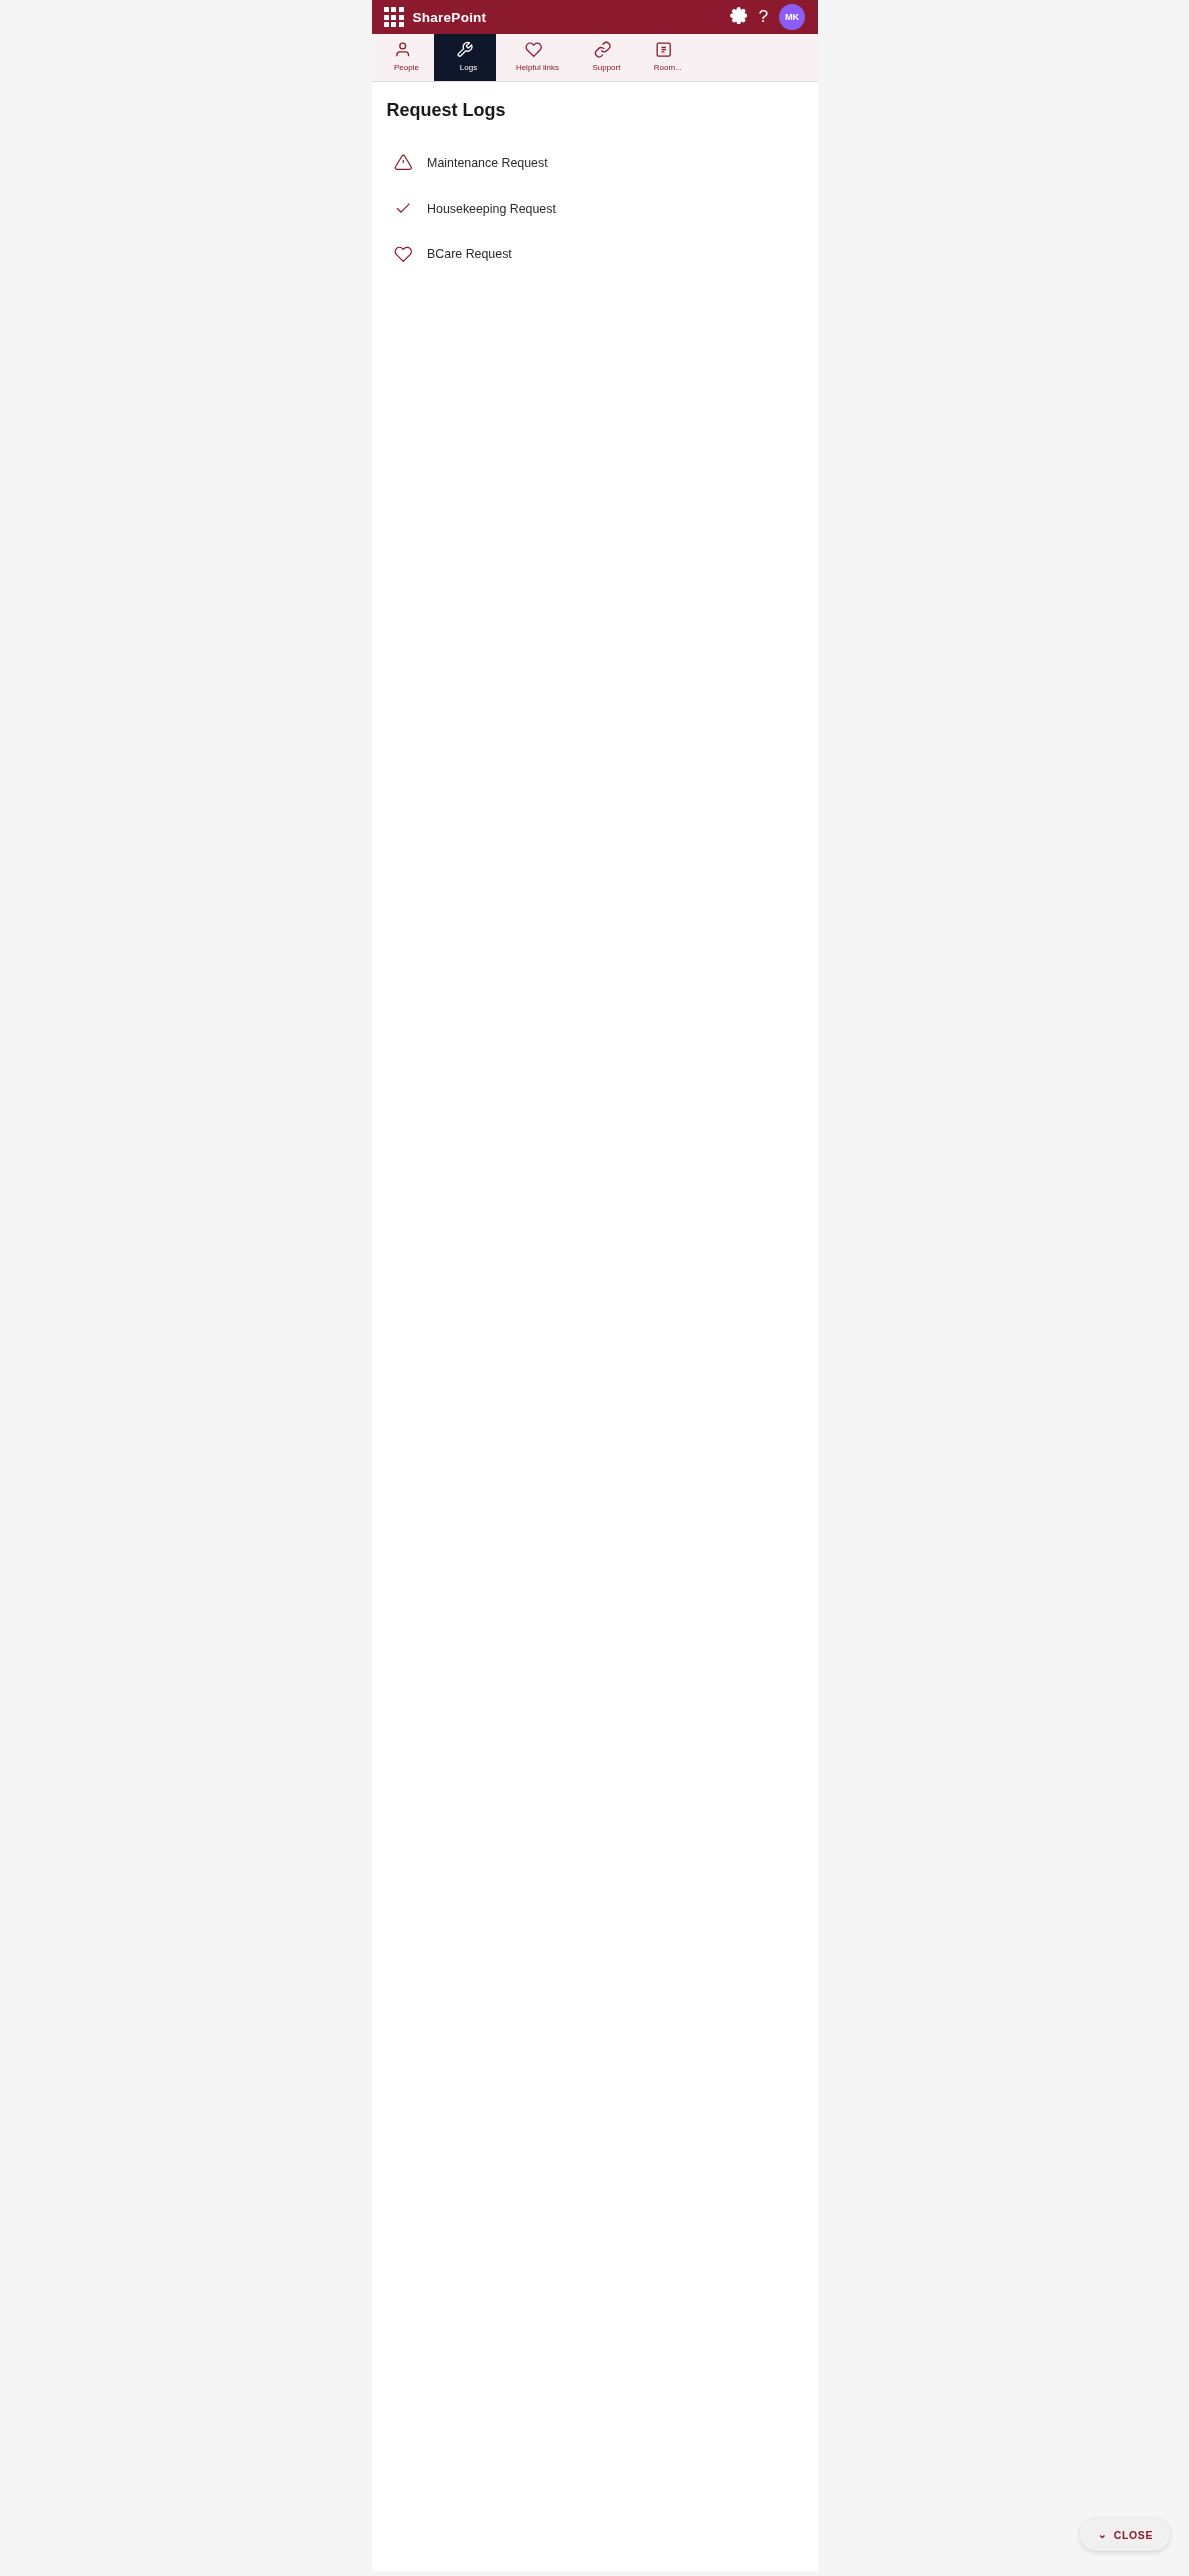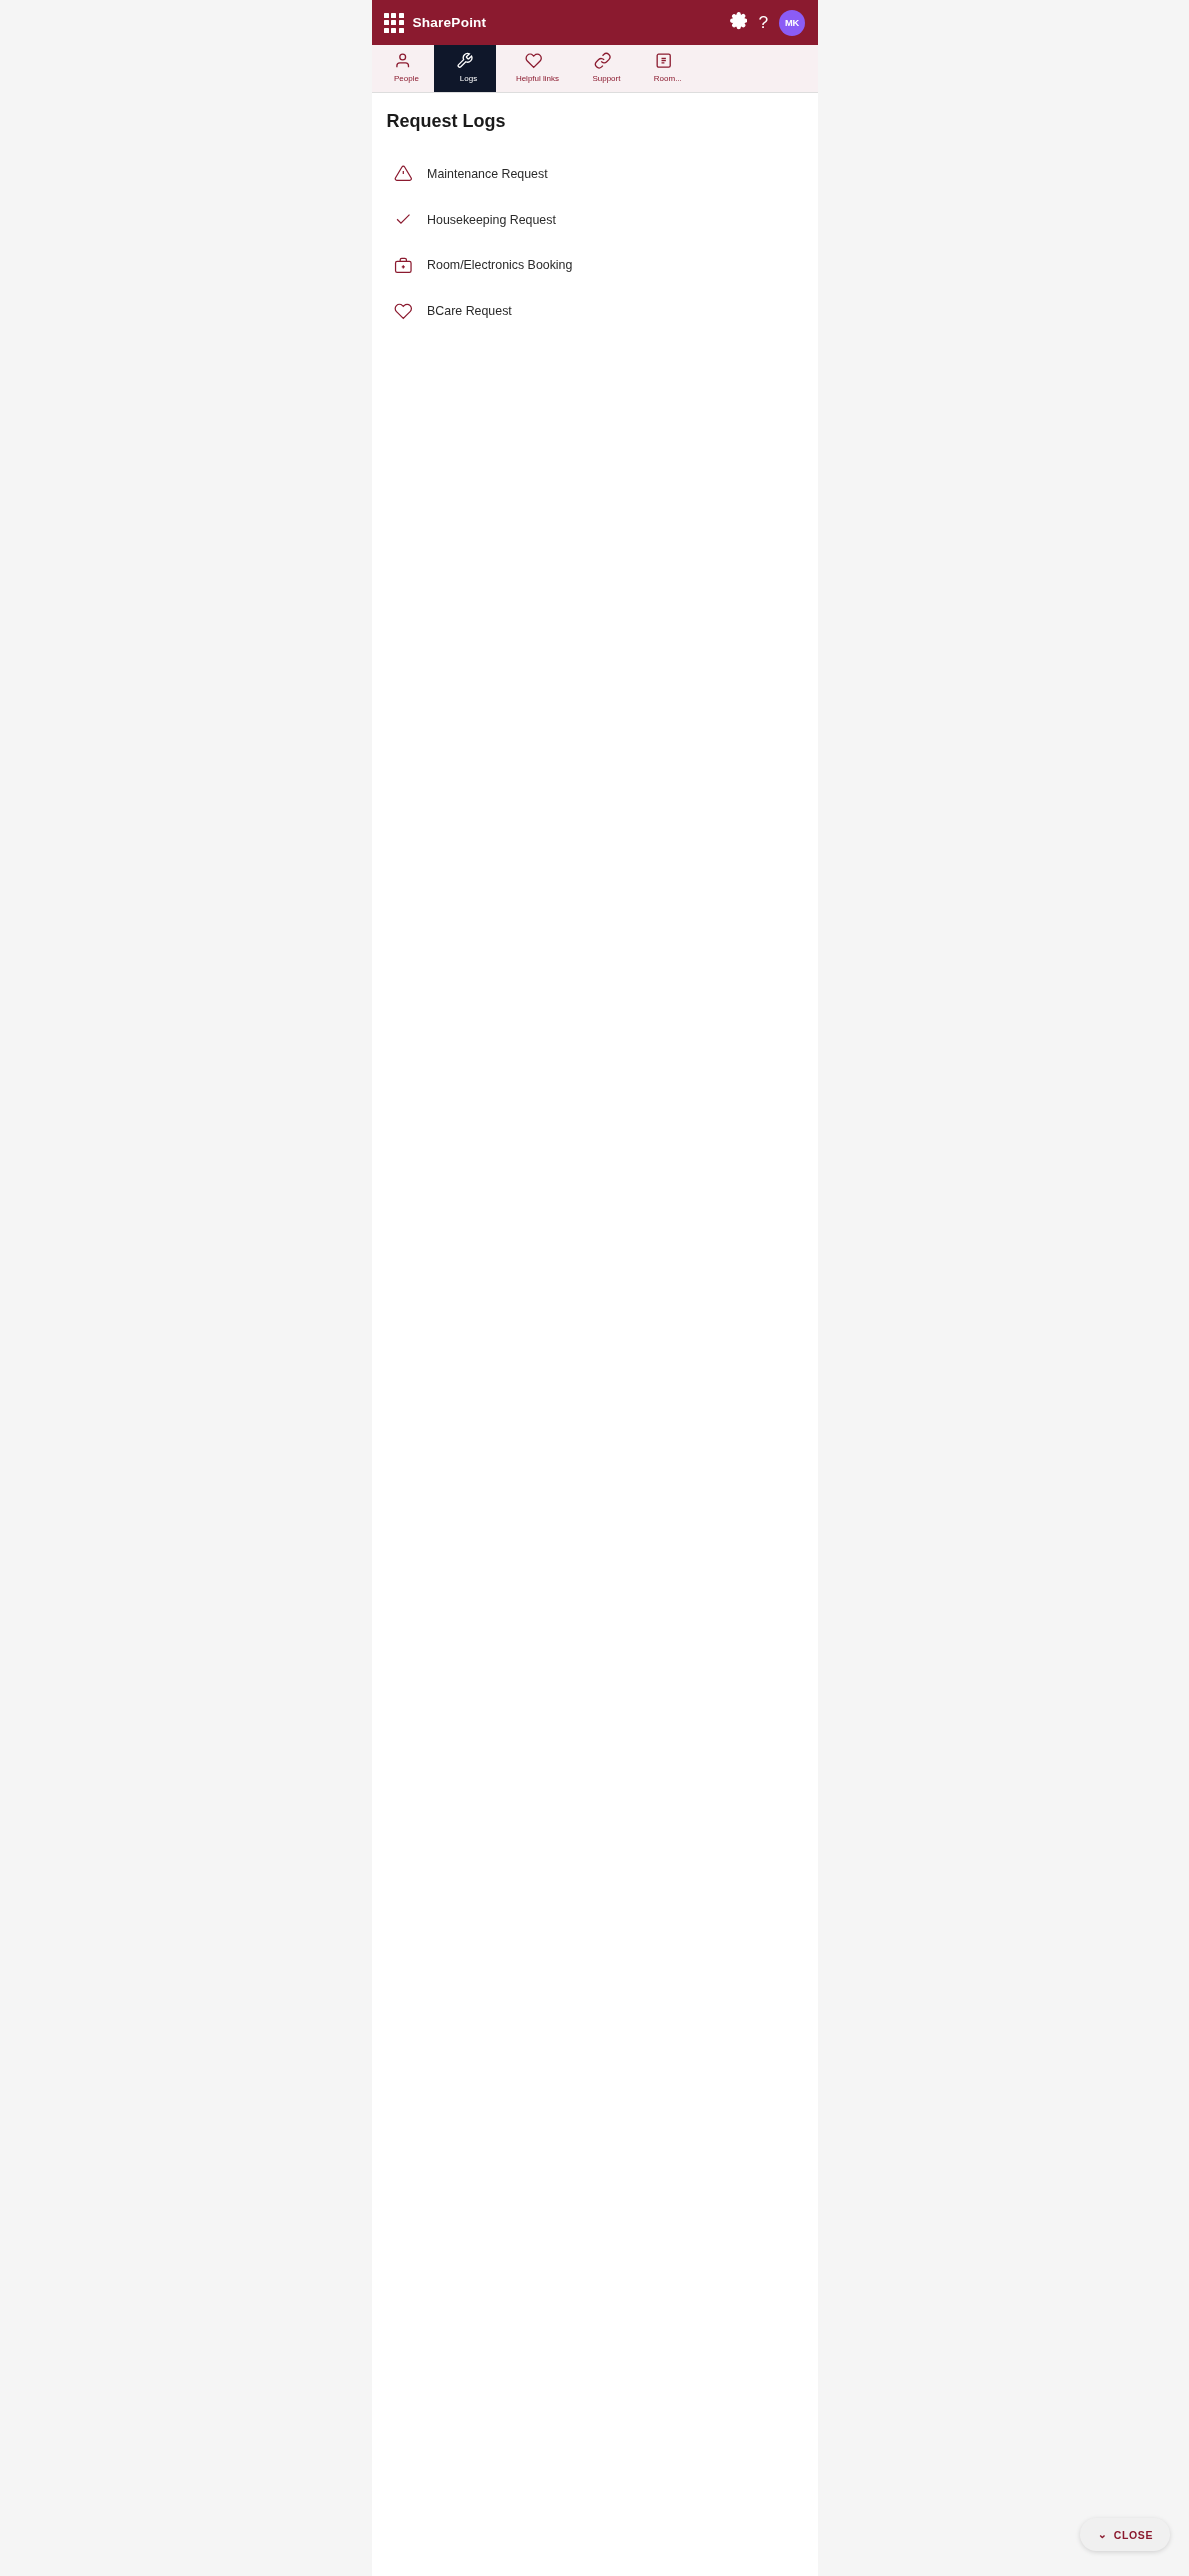--- a/index.html
+++ b/index.html
@@ -18,21 +18,21 @@
       position: relative;
     }
 
     
     .header {
       background: #8B1A2F;
       display: flex;
       align-items: center;
       justify-content: space-between;
       padding: 0 12.4px;
-      height: 45px;
+      height: 34px;
     }
 
     .header-left {
       display: flex;
       align-items: center;
       gap: 8.7px;
     }
 
     .grid-icon {
       display: grid;
@@ -314,31 +314,20 @@
 
     <div class="request-item">
       <span class="request-icon">
         <svg class="icon-svg" viewBox="0 0 24 24" fill="none" stroke="#8B1A2F" stroke-width="1.6">
           <polyline points="20 6 9 17 4 12"></polyline>
         </svg>
       </span>
       <span class="request-label">Housekeeping Request</span>
     </div>
 
-    <div class="request-item">
-      <span class="request-icon">
-        <svg class="icon-svg" viewBox="0 0 24 24" fill="none" stroke="#8B1A2F" stroke-width="1.6">
-          <rect x="2" y="7" width="20" height="14" rx="2"></rect>
-          <path d="M16 7V5a2 2 0 0 0-2-2h-4a2 2 0 0 0-2 2v2"></path>
-          <line x1="12" y1="12" x2="12" y2="16"></line>
-          <line x1="10" y1="14" x2="14" y2="14"></line>
-        </svg>
-      </span>
-      <span class="request-label">Room/Electronics Booking</span>
-    </div>
 
     <div class="request-item">
       <span class="request-icon">
         <svg class="icon-svg" viewBox="0 0 24 24" fill="none" stroke="#8B1A2F" stroke-width="1.6">
           <path d="M20.84 4.61a5.5 5.5 0 0 0-7.78 0L12 5.67l-1.06-1.06a5.5 5.5 0 0 0-7.78 7.78l1.06 1.06L12 21.23l7.78-7.78 1.06-1.06a5.5 5.5 0 0 0 0-7.78z"></path>
         </svg>
       </span>
       <span class="request-label">BCare Request</span>
     </div>
 

